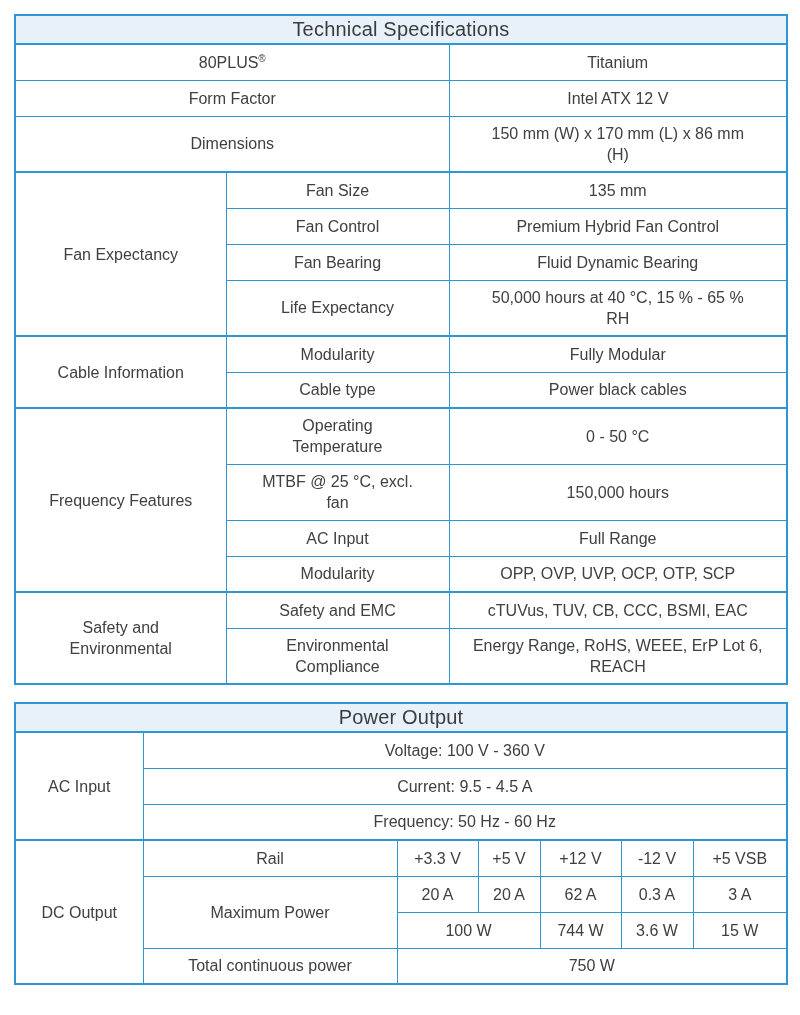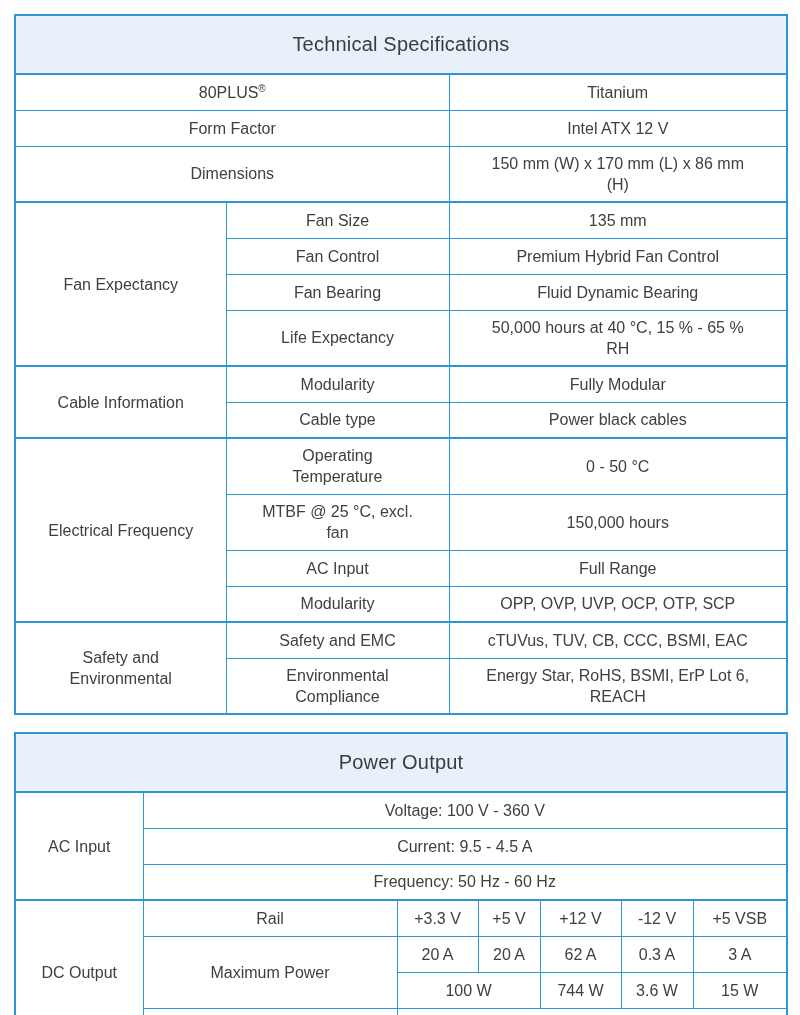--- a/index.html
+++ b/index.html
@@ -30,21 +30,21 @@
     vertical-align: middle;
     font-size: 16px;
     line-height: 21px;
     padding: 2px 6px;
     white-space: pre-line;
     color: #3e4043;
     overflow: hidden;
   }
   tr.r-std  { height: 36px; }
   tr.r-tall { height: 56px; }
-  tr.header-row { height: 59px; }
+  tr.header-row { height: 29px; }
   tr.header-row td {
     background: #e8f1f9;
     font-size: 20px;
     letter-spacing: 0.2px;
     color: #3a3c3f;
     border-bottom: 2px solid #2d96d3;
   }
   tr.group-start td { border-top-width: 2px; }
   sup.reg {
     font-size: 10px;
@@ -105,21 +105,21 @@
         <td rowspan="2">Cable Information</td>
         <td>Modularity</td>
         <td>Fully Modular</td>
       </tr>
       <tr class="r-std">
         <td>Cable type</td>
         <td>Power black cables</td>
       </tr>
 
       <tr class="r-tall group-start">
-        <td rowspan="4">Electrical Frequency</td>
+        <td rowspan="4">Frequency Features</td>
         <td>Operating
 Temperature</td>
         <td>0 - 50 °C</td>
       </tr>
       <tr class="r-tall">
         <td>MTBF @ 25 °C, excl.
 fan</td>
         <td>150,000 hours</td>
       </tr>
       <tr class="r-std">
@@ -133,21 +133,21 @@
 
       <tr class="r-std group-start">
         <td rowspan="2">Safety and
 Environmental</td>
         <td>Safety and EMC</td>
         <td>cTUVus, TUV, CB, CCC, BSMI, EAC</td>
       </tr>
       <tr class="r-tall">
         <td>Environmental
 Compliance</td>
-        <td>Energy Star, RoHS, BSMI, ErP Lot 6,
+        <td>Energy Range, RoHS, WEEE, ErP Lot 6,
 REACH</td>
       </tr>
     </tbody>
   </table>
 
   <div class="table-gap"></div>
 
   <table>
     <colgroup>
       <col style="width:128px">

